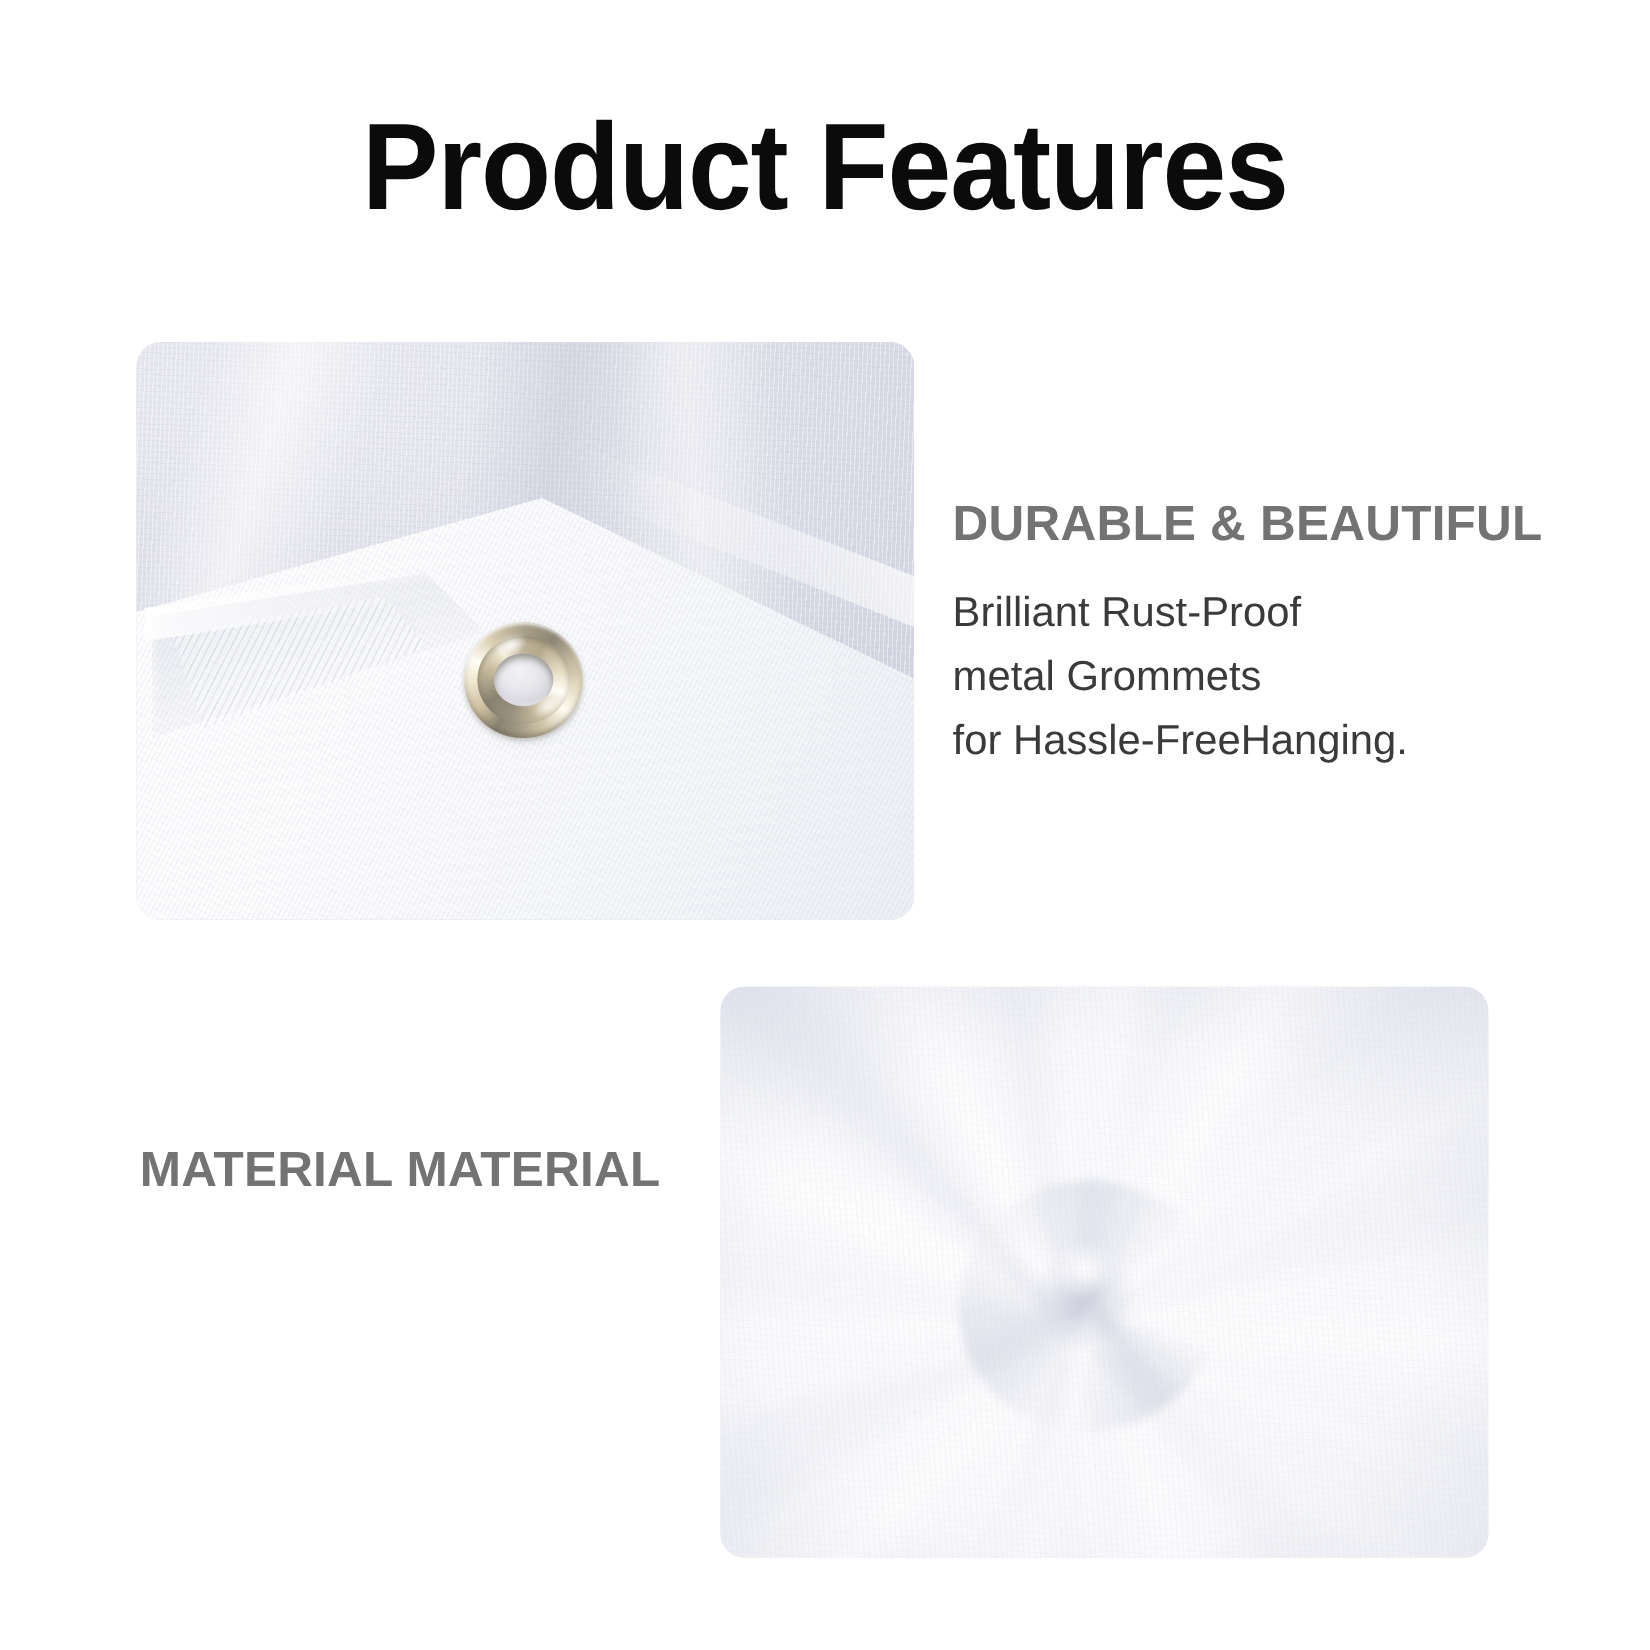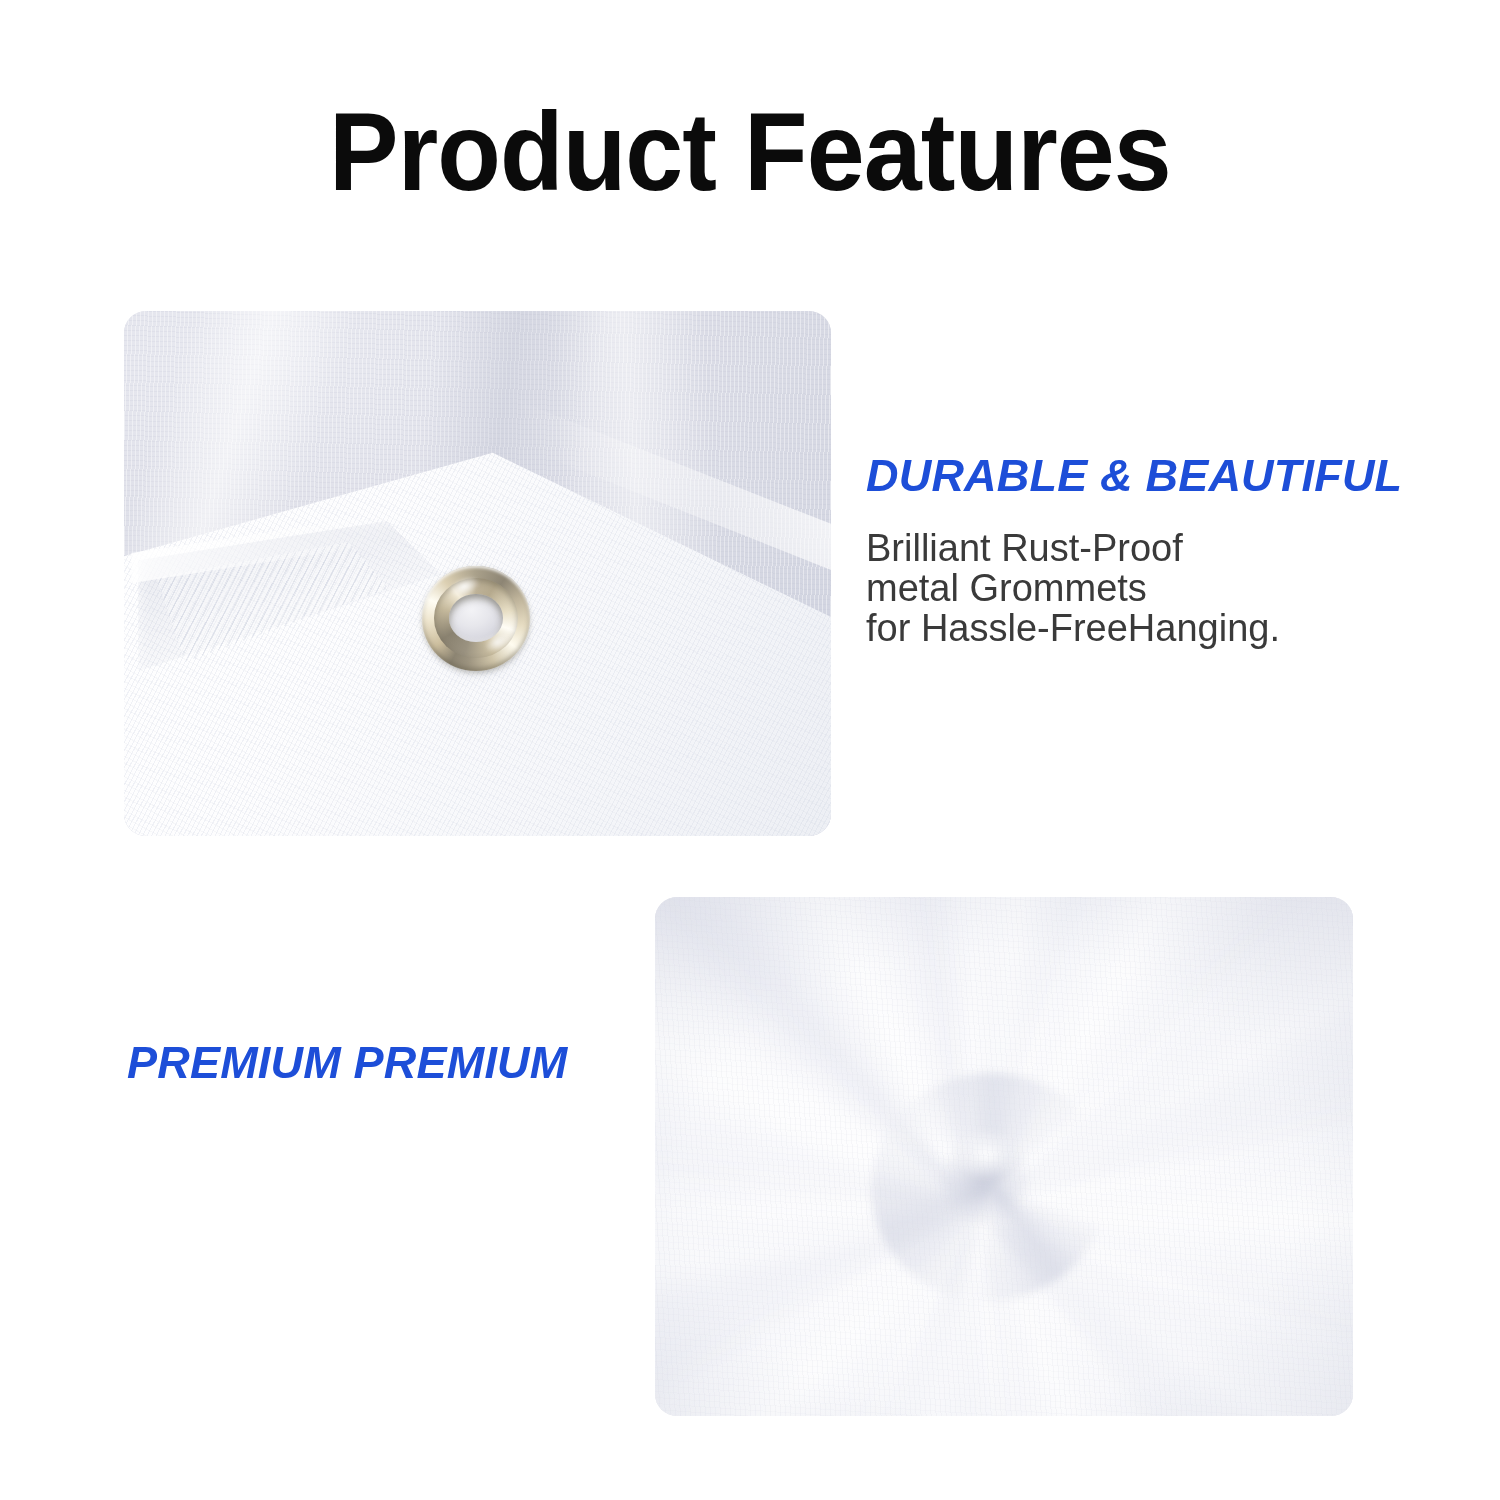--- a/index.html
+++ b/index.html
@@ -374,30 +374,29 @@
   }
 
   
   .feature-heading {
     position: absolute;
     font-family: "Liberation Sans", sans-serif;
     font-weight: bold;
     font-size: 45px;
     line-height: 48px;
     letter-spacing: 0.2px;
-    color: #1d4ed8;
+    color: #737373;
     white-space: nowrap;
-    font-style: italic;
   }
   .feature-body {
     position: absolute;
     font-family: "Liberation Sans", sans-serif;
     font-weight: normal;
     font-size: 38px;
-    line-height: 40px;
+    line-height: 58px;
     color: #3a3a3a;
     white-space: pre-line;
   }
   #durable-heading { left: 866px; top: 452px; }
   #durable-body    { left: 866px; top: 528px; }
   #premium-heading { left: 127px; top: 1039px; }
   #premium-body    { left: 127px; top: 1115px; }
 </style>
 </head>
 <body>
@@ -425,21 +424,21 @@
       <div class="grommet-spec"></div>
       <div class="grommet-spec2"></div>
     </div>
   </div>
 
   <div class="feature-heading" id="durable-heading">DURABLE &amp; BEAUTIFUL</div>
   <div class="feature-body" id="durable-body">Brilliant Rust-Proof
 metal Grommets
 for Hassle-FreeHanging.</div>
 
-  <div class="feature-heading" id="premium-heading">PREMIUM PREMIUM</div>
+  <div class="feature-heading" id="premium-heading">MATERIAL MATERIAL</div>
 
   <div class="photo" id="photo-fabric">
     <div class="p2-base"></div>
     <div class="p2-rays"></div>
     <div class="p2-rays2"></div>
     <div class="p2-vortex"></div>
     <div class="p2-vortex-core"></div>
     <div class="p2-core-hl"></div>
     <div class="p2-weave"></div>
     <div class="p2-vignette"></div>

